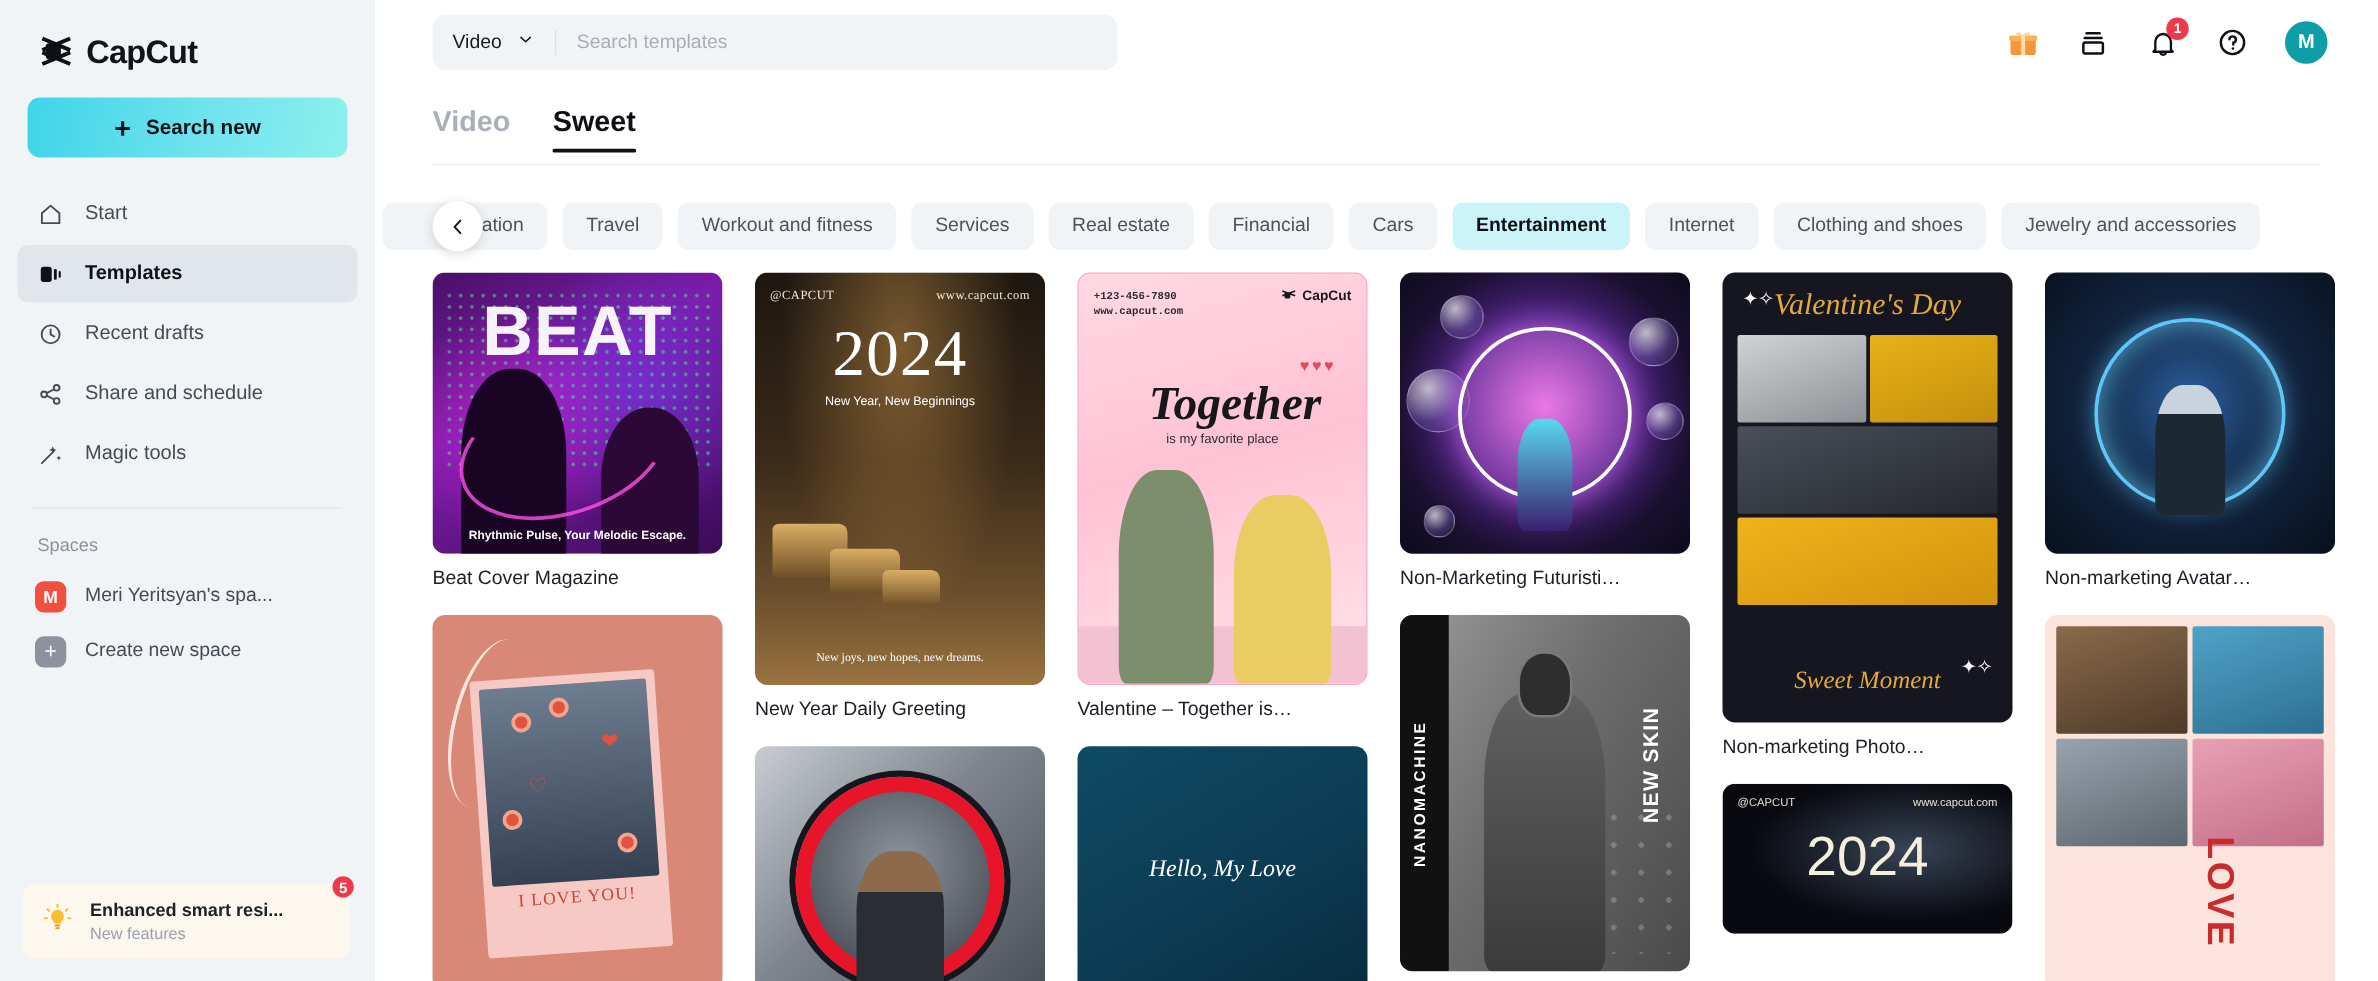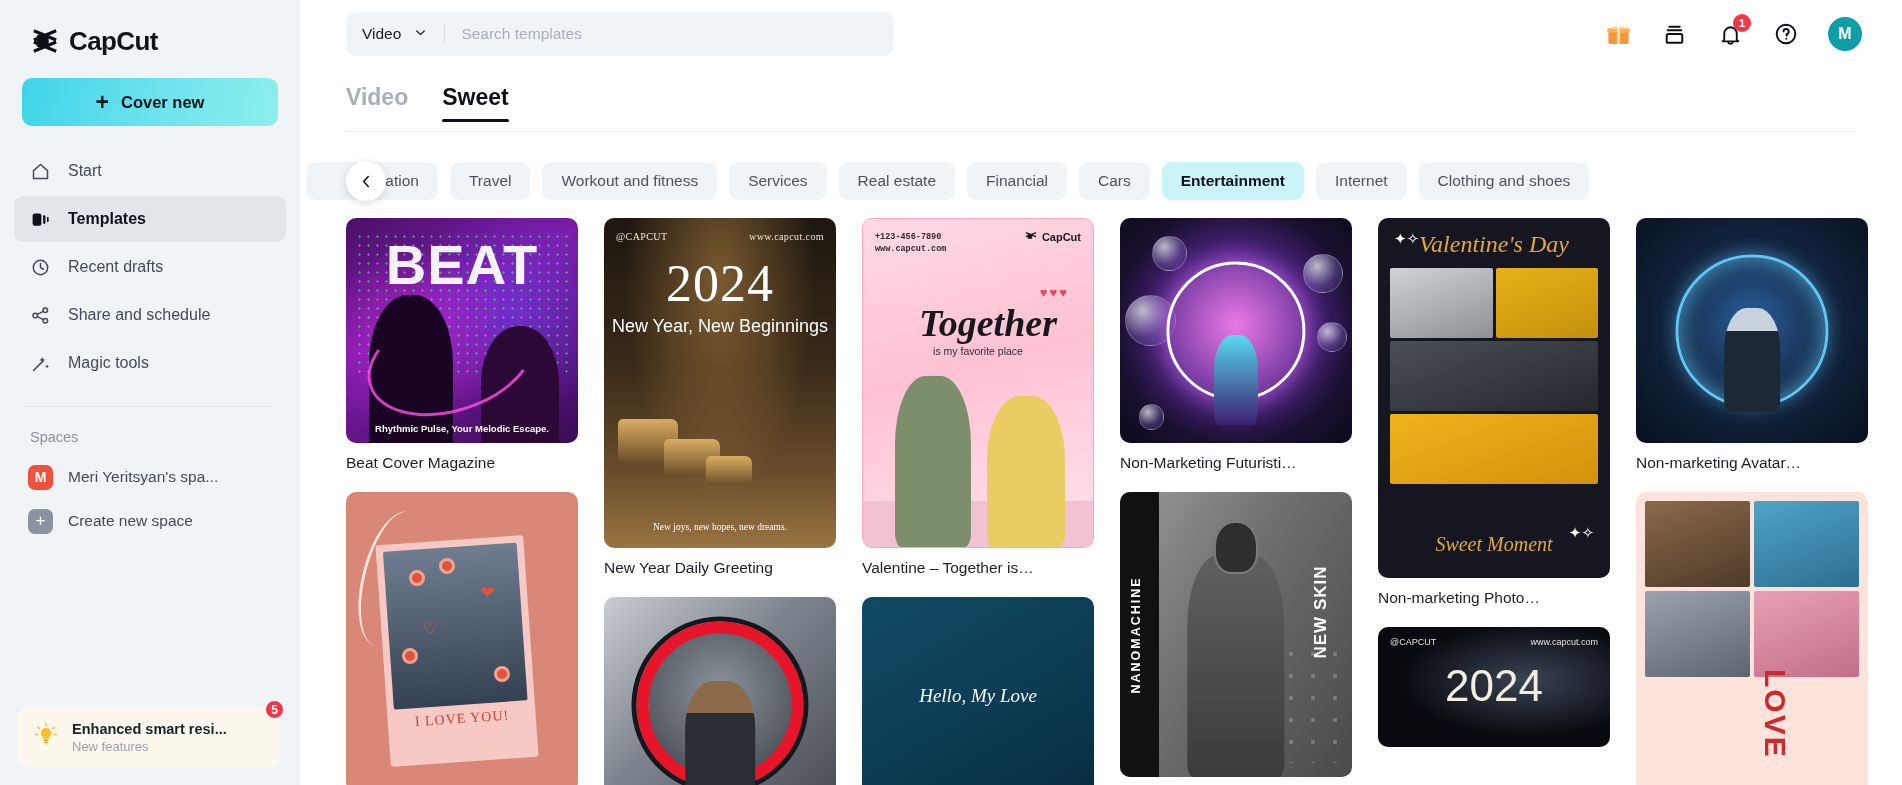--- a/index.html
+++ b/index.html
@@ -175,21 +175,21 @@
 
   .ny {
     height: 330px;
     background:
       radial-gradient(ellipse at 50% 18%, rgba(255,186,92,.38), transparent 58%),
       linear-gradient(180deg,#1d1710 0%,#3a2a19 45%,#6b4e2c 78%,#9a7441 100%);
     position: relative;
   }
   .ny .hdr { position: absolute; top: 13px; left: 12px; right: 12px; display: flex; justify-content: space-between; font-family: "Liberation Serif", serif; font-size: 10px; color: #f3e6d2; letter-spacing: .4px; }
   .ny .yr { position: absolute; top: 36px; left: 0; right: 0; text-align: center; font-family: "Liberation Serif", serif; font-size: 52px; color: #fff; letter-spacing: 1px; }
-  .ny .sub { position: absolute; top: 98px; left: 0; right: 0; text-align: center; font-size: 18px; color: #fff; }
+  .ny .sub { position: absolute; top: 98px; left: 0; right: 0; text-align: center; font-size: 10px; color: #fff; }
   .ny .foot { position: absolute; bottom: 16px; left: 0; right: 0; text-align: center; font-family: "Liberation Serif", serif; font-size: 9.5px; color: #fff; }
   .ny .car { position: absolute; border-radius: 5px 7px 3px 3px; background: linear-gradient(180deg,#d9ad63,#6d4f28); }
 
   .tog {
     height: 330px;
     background: linear-gradient(165deg,#ffd9e4 0%,#ffc2d4 45%,#ffe4ec 100%);
     position: relative; border: 1.5px solid #f7a8c0;
   }
   .tog .hdr { position: absolute; top: 12px; left: 12px; font-size: 8.5px; color: #2c2c2c; line-height: 1.45; font-family: "Liberation Mono", monospace; font-weight: bold; }
   .tog .logo { position: absolute; top: 12px; right: 12px; font-size: 11px; font-weight: 700; color: #16181d; display: flex; align-items: center; gap: 4px; }
@@ -329,21 +329,21 @@
           <path d="M4 3 L28 13 M4 13 L28 3" stroke="#0d1117" stroke-width="3.4" fill="none"></path>
           <path d="M4 15 L28 25 M4 25 L28 15" stroke="#0d1117" stroke-width="3.4" fill="none"></path>
           <rect x="7" y="7" width="13" height="14" rx="3" fill="#0d1117"></rect>
         </svg>
       </span>
       <span class="brand-name">CapCut</span>
     </div>
 
     <button class="create-new">
       <span class="plus">+</span>
-      <span class="cn-label">Cover new</span>
+      <span class="cn-label">Search new</span>
     </button>
 
     <nav class="nav">
       <div class="nav-item">
         <span class="ico">
           <svg viewBox="0 0 24 24" width="21" height="21" fill="none" stroke="#434b56" stroke-width="1.7" stroke-linejoin="round">
             <path d="M4 11 L12 4 L20 11 V20 H4 Z"></path>
           </svg>
         </span>
         <span>Start</span>
@@ -501,20 +501,21 @@
       <span class="chip clipped">Education</span>
       <span class="chip">Travel</span>
       <span class="chip">Workout and fitness</span>
       <span class="chip">Services</span>
       <span class="chip">Real estate</span>
       <span class="chip">Financial</span>
       <span class="chip">Cars</span>
       <span class="chip active">Entertainment</span>
       <span class="chip">Internet</span>
       <span class="chip">Clothing and shoes</span>
+      <span class="chip">Jewelry and accessories</span>
     </div>
 
     <div class="grid">
 
       <div class="card">
         <div class="thumb beat">
           <div class="dots"></div>
           <div class="word">BEAT</div>
           <div class="fig"></div>
           <div class="fig2"></div>

